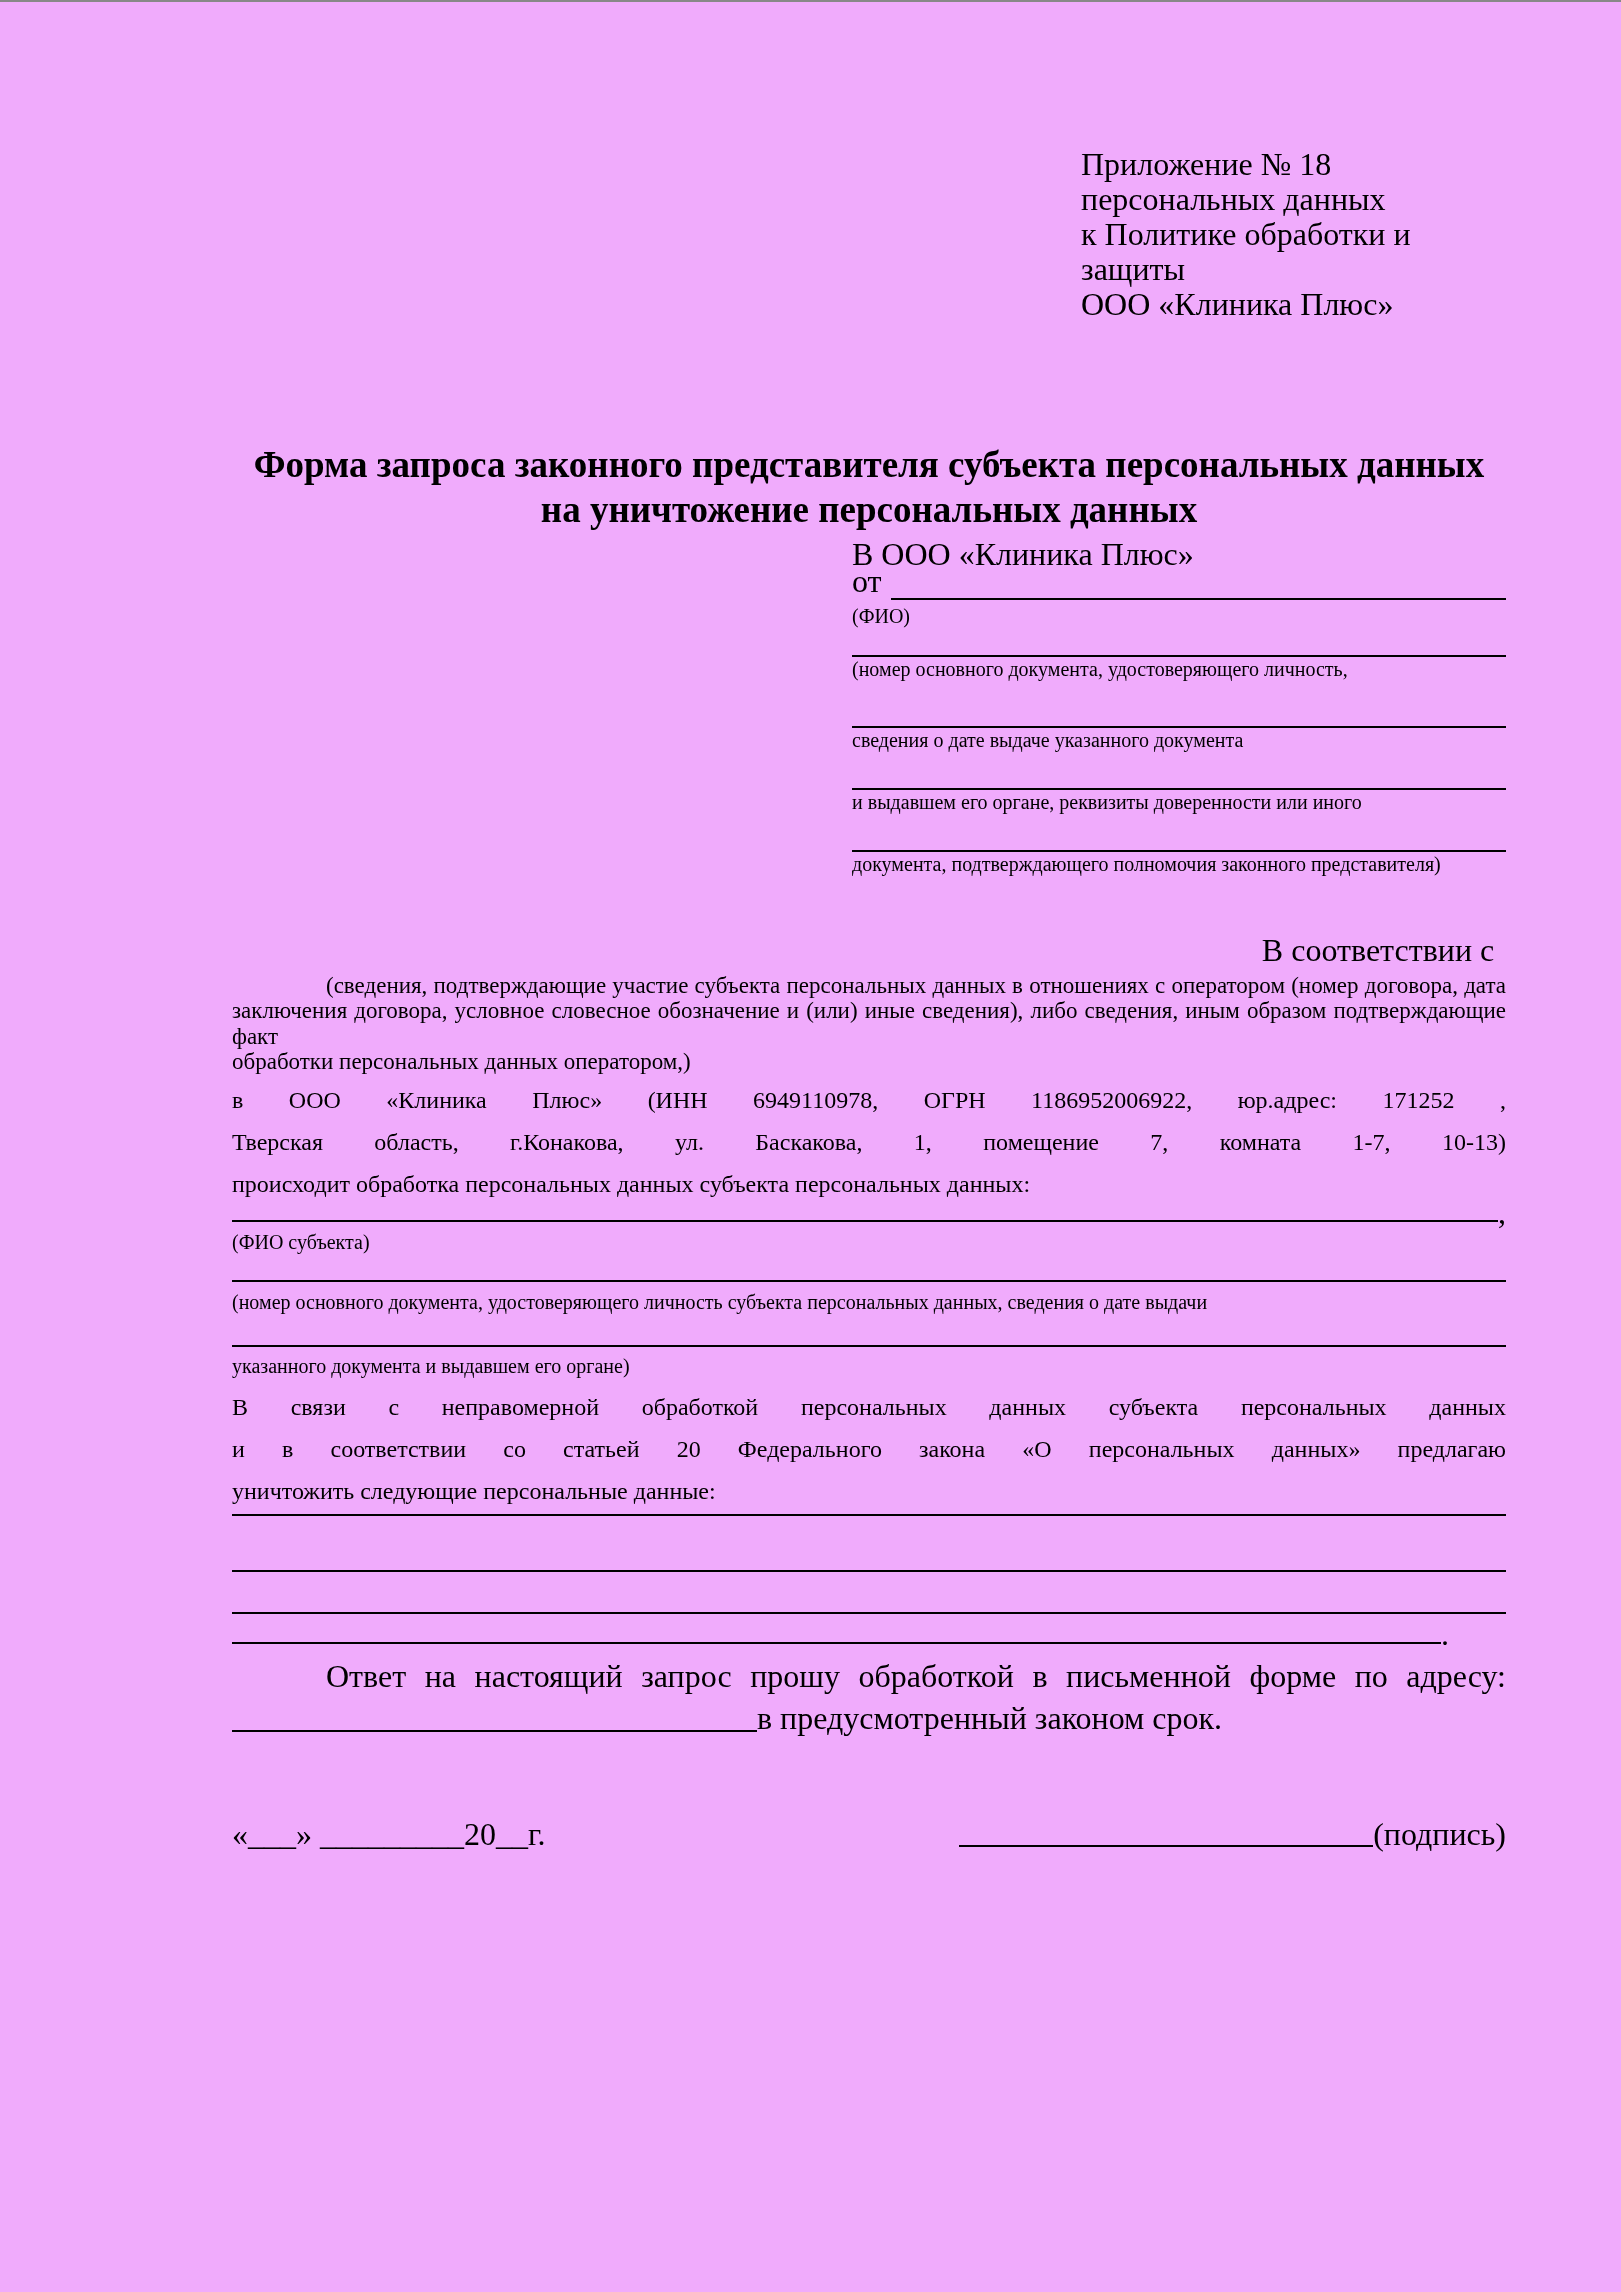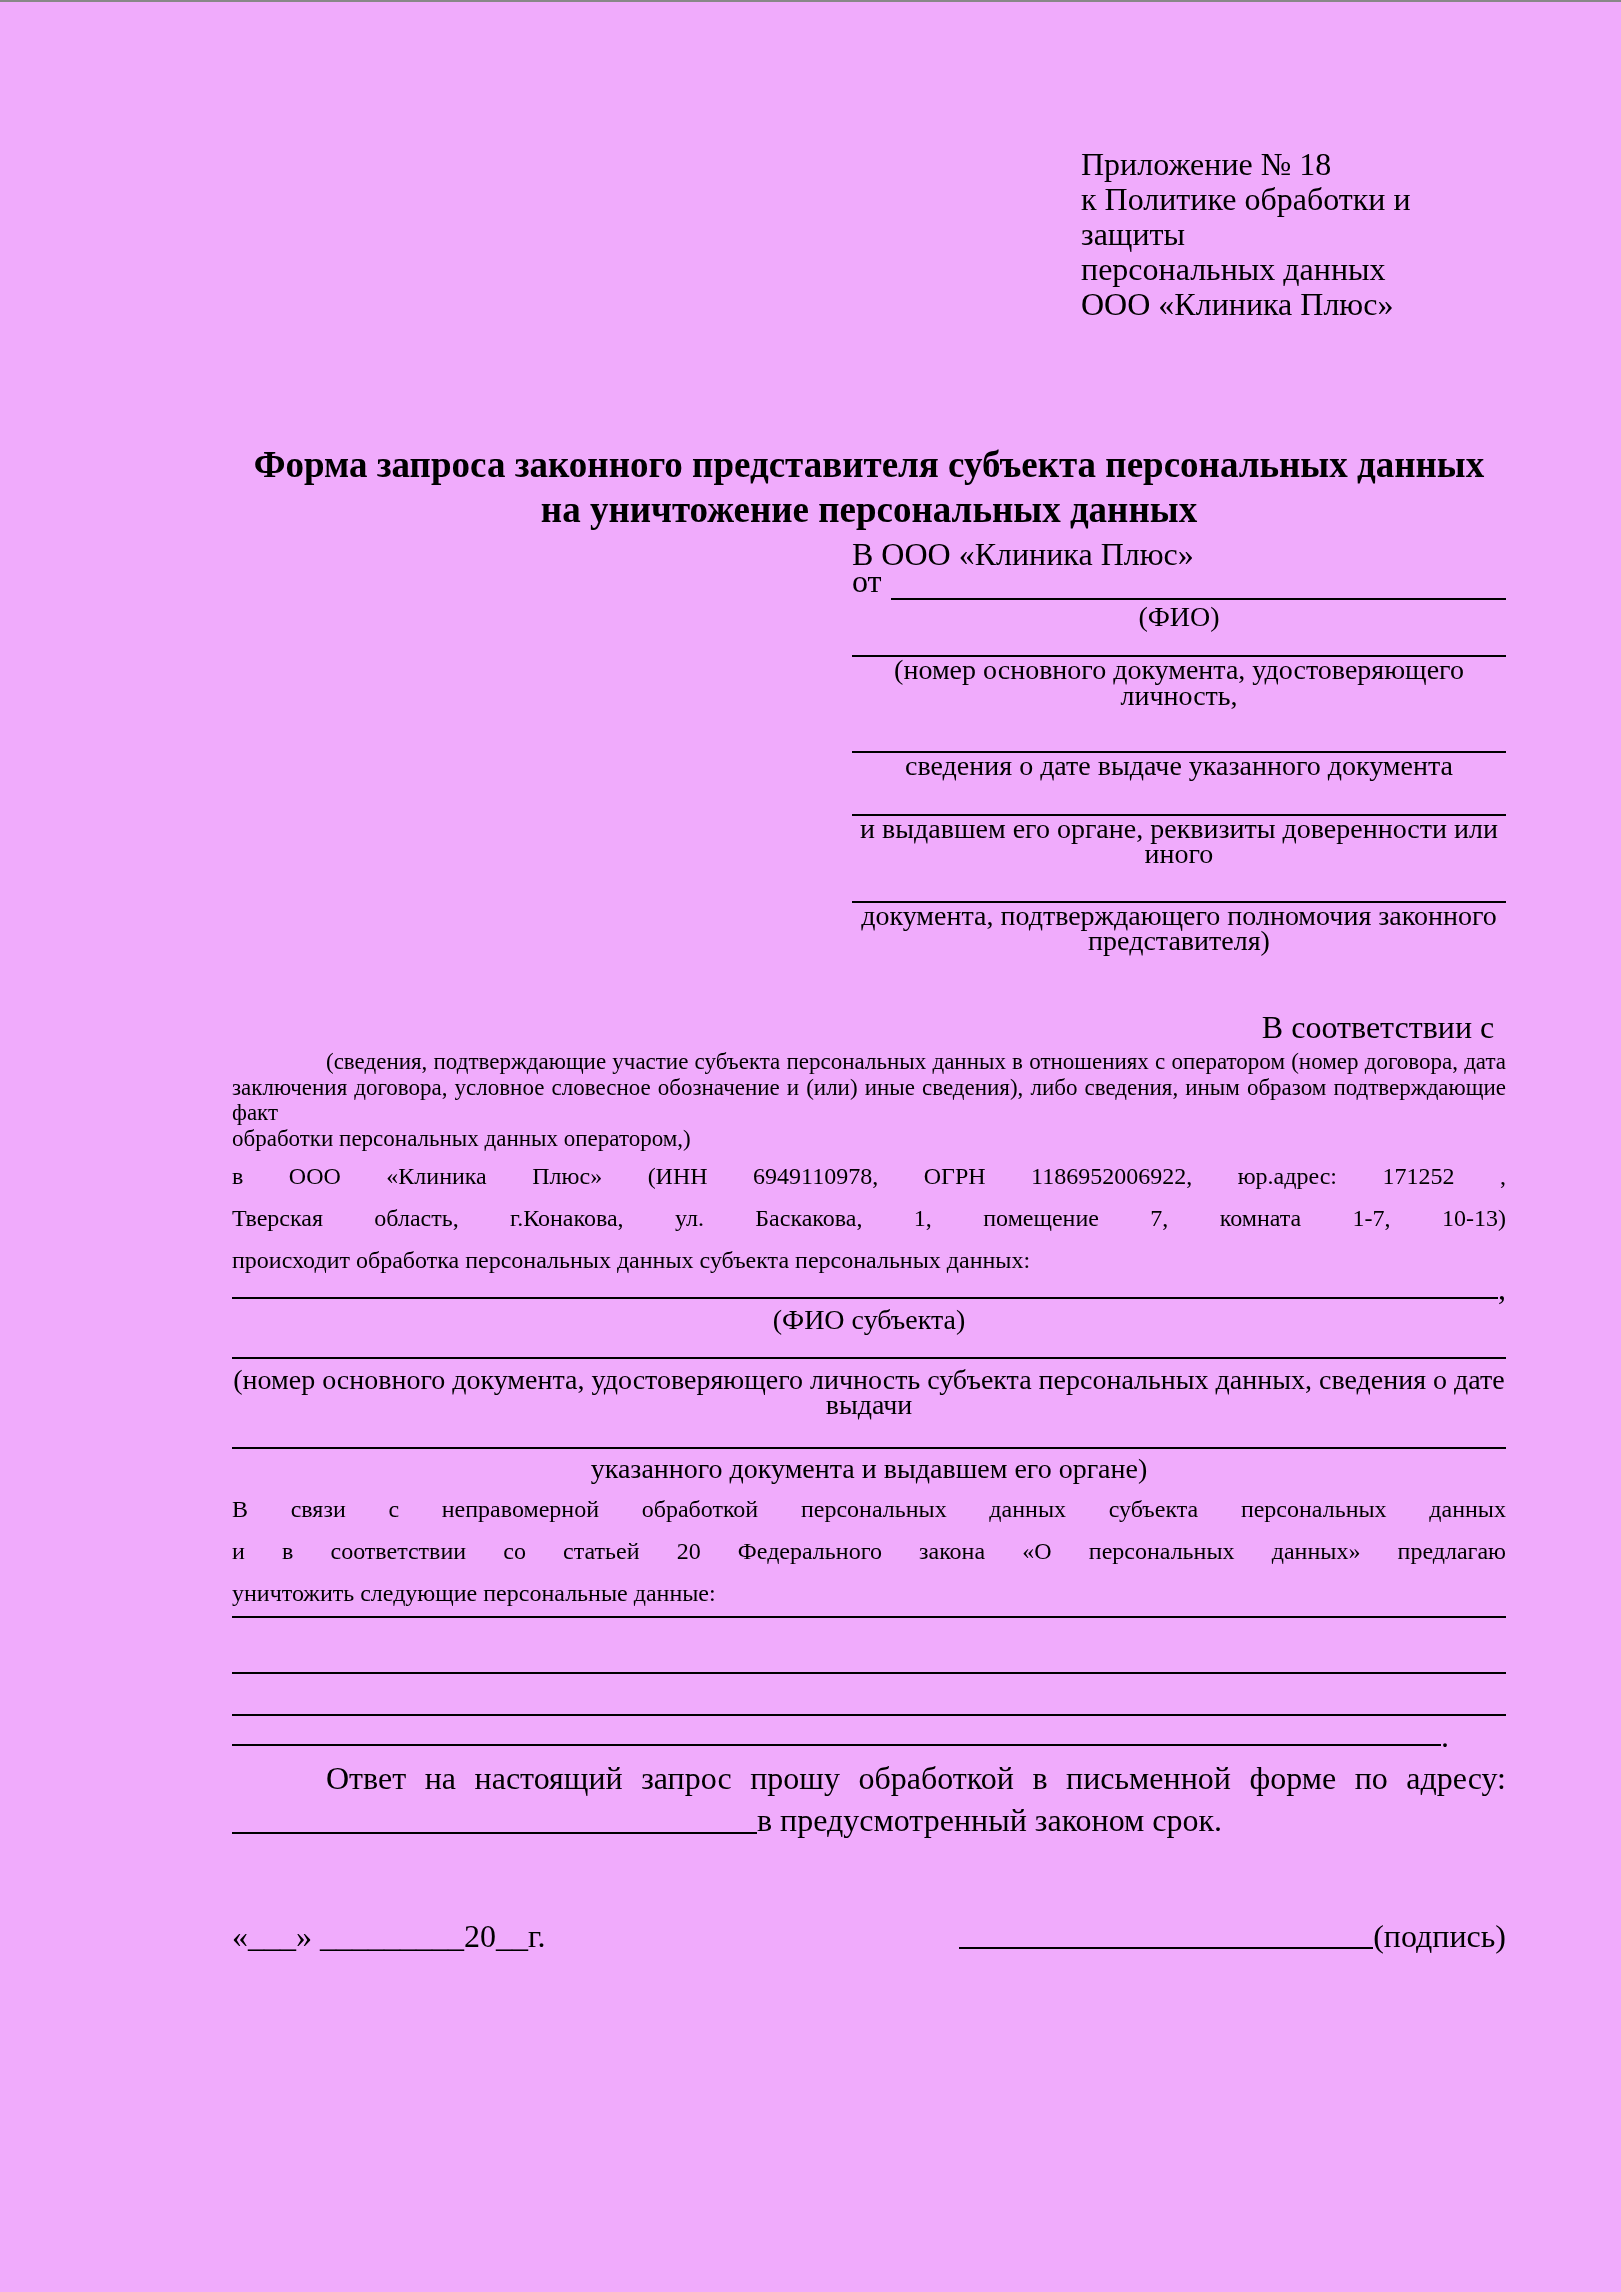--- a/index.html
+++ b/index.html
@@ -37,23 +37,22 @@
   .addressee {
     margin-left: 620px;
     width: 654px;
     font-size: 32px;
   }
   .addressee .to-line { line-height: 37px; margin-top: 3.9px; }
   .from-row { display: flex; align-items: flex-end; height: 27.4px; }
   .from-row .lbl { white-space: nowrap; padding-right: 9.8px; }
   .fill-line { flex: 1; border-bottom: 2px solid #000; height: 100%; }
   .hint {
-    font-size: 28px;
+    font-size: 20px;
     line-height: 25.5px;
-    text-align: center;
   }
   .hint.mt { margin-top: 3.9px; }
   .blank { border-bottom: 2px solid #000; }
   .blank.b1 { height: 25.5px; }
   .blank.b2 { height: 43px; }
   .blank.b3 { height: 35px; }
   .blank.b4 { height: 34px; }
 
   
   .accordance-row {
@@ -134,22 +133,22 @@
   }
 </style>
 </head>
 <body>
 
 <div class="page">
   <div class="content">
 
     <div class="appendix">
       <div>Приложение № 18</div>
+      <div>персональных данных</div>
       <div>к Политике обработки и защиты</div>
-      <div>персональных данных</div>
       <div>ООО «Клиника Плюс»</div>
     </div>
 
     <div class="title">
       <div>Форма запроса законного представителя субъекта персональных данных</div>
       <div>на уничтожение персональных данных</div>
     </div>
 
     <div class="addressee">
       <div class="to-line">В ООО «Клиника Плюс»</div>

